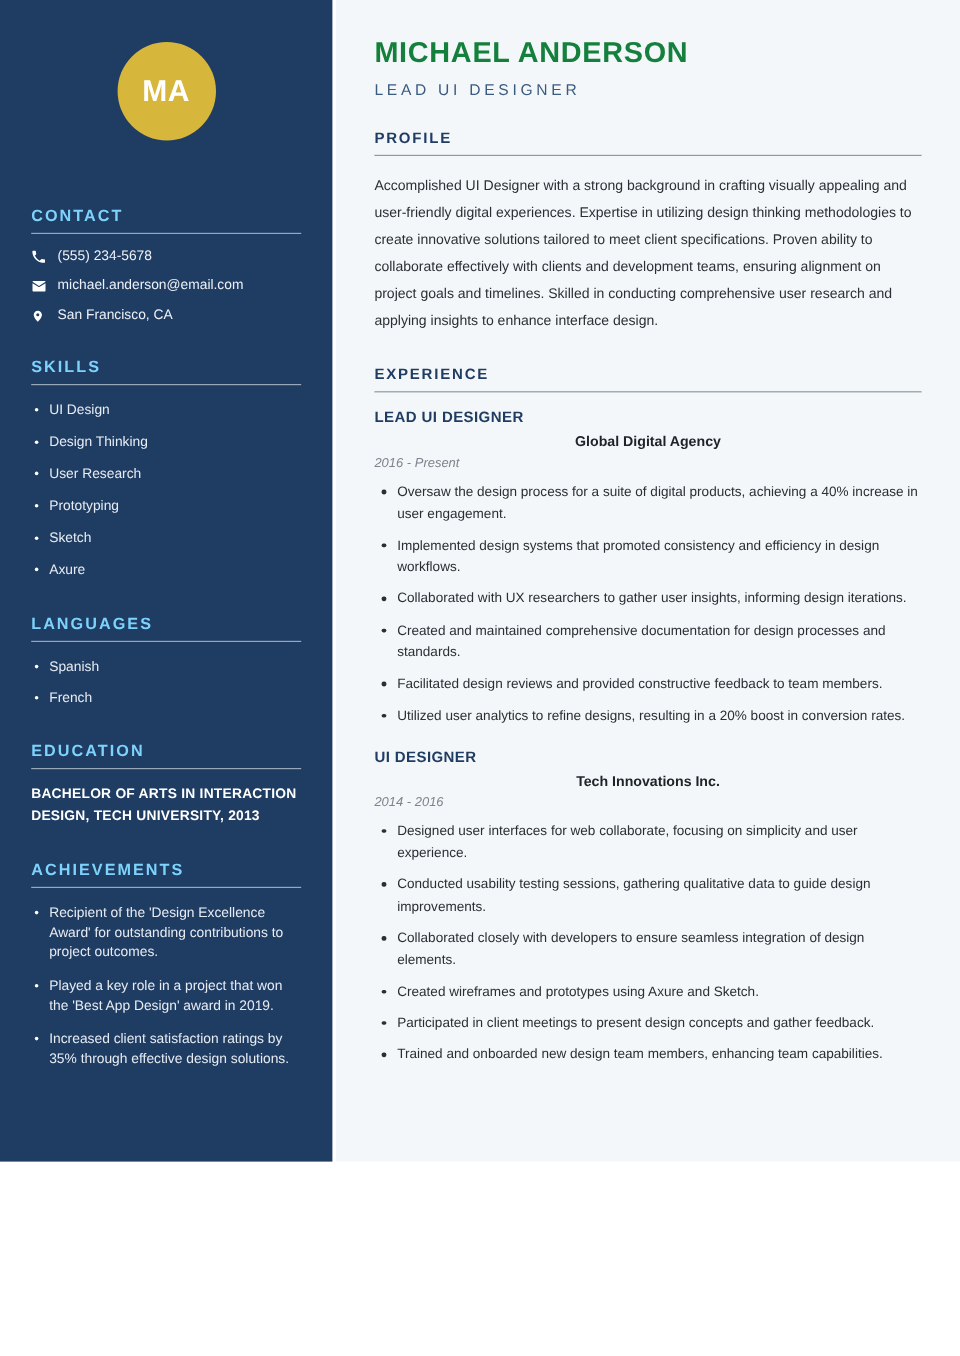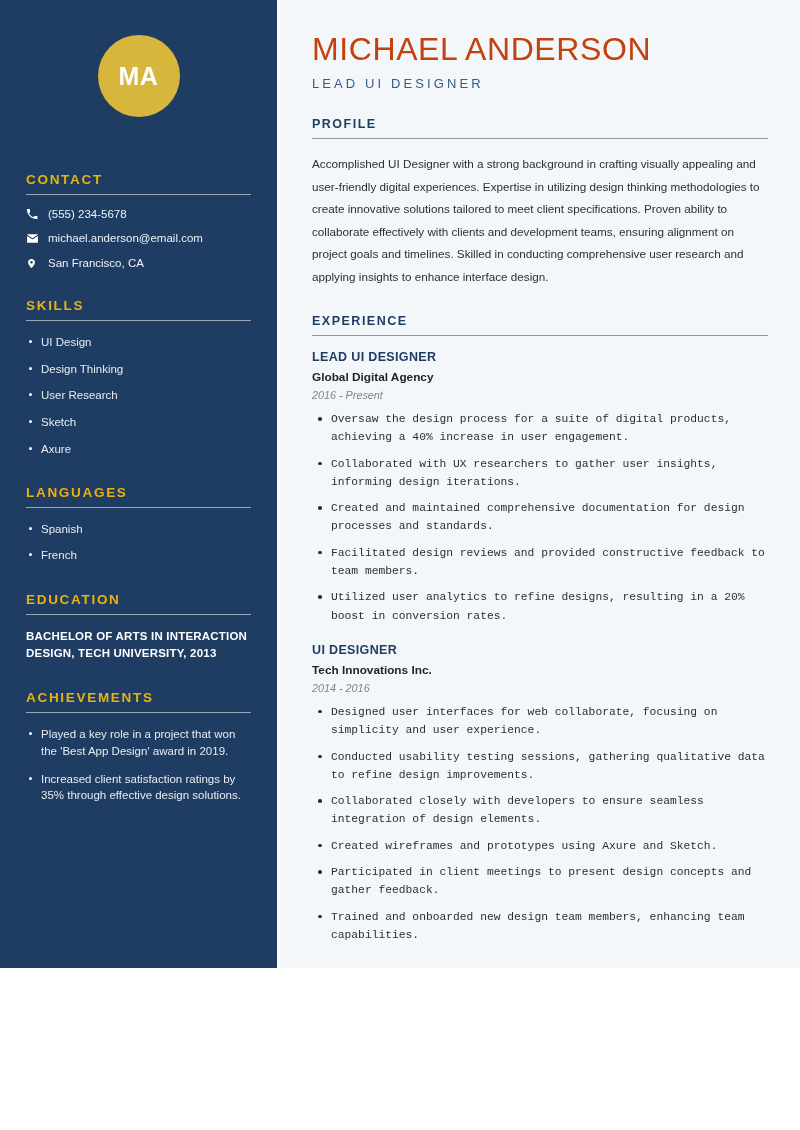--- a/index.html
+++ b/index.html
@@ -52,21 +52,21 @@
     letter-spacing: 0.5px;
   }
 
   .side-section { margin-top: 28px; }
   .side-section.first { margin-top: 45px; }
 
   .side-heading {
     font-size: 13.5px;
     font-weight: bold;
     letter-spacing: 1.7px;
-    color: #eab308;
+    color: #7dd3fc;
     padding-bottom: 7px;
   }
 
   .side-rule {
     height: 1px;
     background: #ffffff;
     opacity: 0.55;
     margin-bottom: 13px;
   }
 
@@ -123,24 +123,24 @@
 
   
   .main {
     flex: 1;
     background: #f4f7f9;
     padding: 32px 32px 0 32px;
     margin-left: 3px;
   }
 
   .name {
-    font-size: 32px;
-    font-weight: normal;
+    font-size: 24px;
+    font-weight: bold;
     letter-spacing: 0.6px;
-    color: #c2410c;
+    color: #15803d;
     line-height: 1.1;
   }
 
   .job-title {
     font-size: 13px;
     letter-spacing: 3.1px;
     color: #3a5b80;
     margin-top: 9px;
   }
 
@@ -175,39 +175,39 @@
     letter-spacing: 0.35px;
     color: #1f3c63;
     margin-bottom: 6px;
   }
 
   .exp-company {
     font-size: 11.8px;
     font-weight: bold;
     color: #20242a;
     margin-bottom: 5px;
+    text-align: center;
   }
 
   .exp-dates {
     font-size: 10.8px;
     font-style: italic;
     color: #7d848d;
     margin-bottom: 9px;
   }
 
   .exp-list { list-style: none; }
 
   .exp-list li {
     position: relative;
     font-size: 11.3px;
     line-height: 1.62;
     color: #2b2f35;
     padding-left: 19px;
     margin-bottom: 8px;
-    font-family: Liberation Mono, monospace;
   }
 
   .exp-list li::before {
     content: "";
     position: absolute;
     left: 6px;
     top: 7px;
     width: 3.5px;
     height: 3.5px;
     border-radius: 50%;
@@ -257,20 +257,21 @@
       </div>
     </section>
 
     <section class="side-section">
       <div class="side-heading">SKILLS</div>
       <div class="side-rule"></div>
       <ul class="side-list">
         <li>UI Design</li>
         <li>Design Thinking</li>
         <li>User Research</li>
+        <li>Prototyping</li>
         <li>Sketch</li>
         <li>Axure</li>
       </ul>
     </section>
 
     <section class="side-section">
       <div class="side-heading">LANGUAGES</div>
       <div class="side-rule"></div>
       <ul class="side-list tight">
         <li>Spanish</li>
@@ -281,20 +282,21 @@
     <section class="side-section">
       <div class="side-heading">EDUCATION</div>
       <div class="side-rule"></div>
       <div class="edu-entry">BACHELOR OF ARTS IN INTERACTION DESIGN, TECH UNIVERSITY, 2013</div>
     </section>
 
     <section class="side-section">
       <div class="side-heading">ACHIEVEMENTS</div>
       <div class="side-rule"></div>
       <ul class="side-list ach-list">
+        <li>Recipient of the 'Design Excellence Award' for outstanding contributions to project outcomes.</li>
         <li>Played a key role in a project that won the 'Best App Design' award in 2019.</li>
         <li>Increased client satisfaction ratings by 35% through effective design solutions.</li>
       </ul>
     </section>
 
   </aside>
 
   <main class="main">
 
     <h1 class="name">MICHAEL ANDERSON</h1>
@@ -309,34 +311,35 @@
     <section class="main-section">
       <div class="main-heading">EXPERIENCE</div>
       <div class="main-rule"></div>
 
       <div class="exp-entry">
         <div class="exp-role">LEAD UI DESIGNER</div>
         <div class="exp-company">Global Digital Agency</div>
         <div class="exp-dates">2016 - Present</div>
         <ul class="exp-list">
           <li>Oversaw the design process for a suite of digital products, achieving a 40% increase in user engagement.</li>
+          <li>Implemented design systems that promoted consistency and efficiency in design workflows.</li>
           <li>Collaborated with UX researchers to gather user insights, informing design iterations.</li>
           <li>Created and maintained comprehensive documentation for design processes and standards.</li>
           <li>Facilitated design reviews and provided constructive feedback to team members.</li>
           <li>Utilized user analytics to refine designs, resulting in a 20% boost in conversion rates.</li>
         </ul>
       </div>
 
       <div class="exp-entry">
         <div class="exp-role">UI DESIGNER</div>
         <div class="exp-company">Tech Innovations Inc.</div>
         <div class="exp-dates">2014 - 2016</div>
         <ul class="exp-list">
           <li>Designed user interfaces for web collaborate, focusing on simplicity and user experience.</li>
-          <li>Conducted usability testing sessions, gathering qualitative data to refine design improvements.</li>
+          <li>Conducted usability testing sessions, gathering qualitative data to guide design improvements.</li>
           <li>Collaborated closely with developers to ensure seamless integration of design elements.</li>
           <li>Created wireframes and prototypes using Axure and Sketch.</li>
           <li>Participated in client meetings to present design concepts and gather feedback.</li>
           <li>Trained and onboarded new design team members, enhancing team capabilities.</li>
         </ul>
       </div>
 
     </section>
 
   </main>

